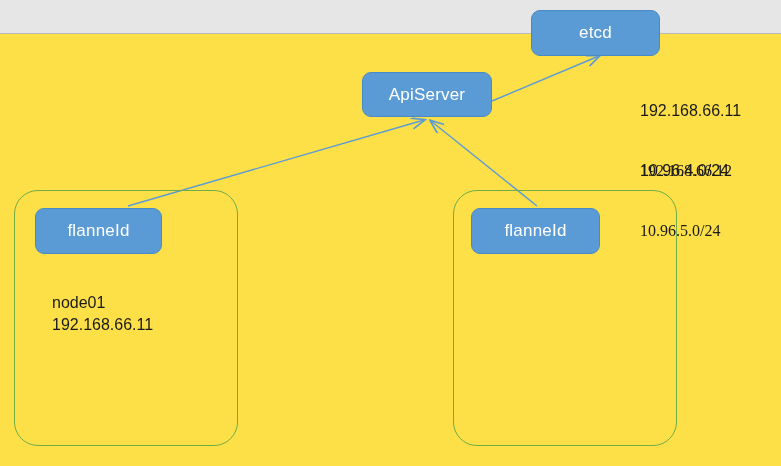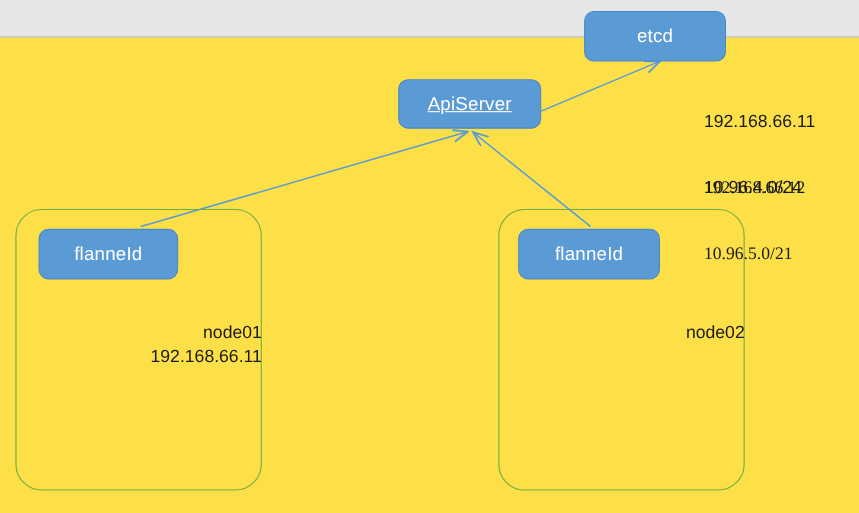--- a/index.html
+++ b/index.html
@@ -54,38 +54,39 @@
     border-radius: 9px;
     box-sizing: border-box;
     display: flex;
     align-items: center;
     justify-content: center;
     color: #ffffff;
     font-size: 17px;
     letter-spacing: 0.2px;
   }
   #etcd-box      { left: 531px; top: 10px;  width: 129px; height: 46px; }
-  #apiserver-box { left: 362px; top: 72px;  width: 130px; height: 45px; text-decoration: underline; }
+  #apiserver-box { left: 362px; top: 72px;  width: 130px; height: 45px; }
   #flanneld-box-01 { left: 35px;  top: 208px; width: 127px; height: 46px; }
   #flanneld-box-02 { left: 471px; top: 208px; width: 129px; height: 46px; }
 
   
   .plain-label {
     position: absolute;
     color: #1a1a1a;
     font-size: 16px;
     line-height: 20px;
     white-space: pre;
   }
   .centered-label {
     position: absolute;
-    text-align: right;
+    text-align: left;
     color: #1a1a1a;
     font-size: 16px;
     line-height: 22px;
+    padding-left: 38px;
   }
   #node01-caption { left: 14px;  top: 292px; width: 224px; }
   #node02-caption { left: 453px; top: 292px; width: 224px; }
 
   #ip-block-1 { left: 640px; top: 61px; }
   #ip-block-2 { left: 640px; top: 121px; font-family: Liberation Serif, serif; }
   .ip-line { display: block; }
 </style>
 </head>
 <body>
@@ -118,26 +119,25 @@
   <div id="flanneld-box-01" class="proc-box">flanneId</div>
 
   <div id="flanneld-box-02" class="proc-box">flanneId</div>
 
   <div id="node01-caption" class="centered-label">
     <div>node01</div>
     <div>192.168.66.11</div>
   </div>
 
   <div id="node02-caption" class="centered-label">
-    <div>node02</div>
   </div>
 
   <div id="ip-block-1" class="plain-label">
     <span class="ip-line">192.168.66.11</span>
     <span class="ip-line">10.96.4.0/24</span>
   </div>
 
   <div id="ip-block-2" class="plain-label">
     <span class="ip-line">192.168.66.12</span>
-    <span class="ip-line">10.96.5.0/21</span>
+    <span class="ip-line">10.96.5.0/24</span>
   </div>
 
 </div>
 
 </body></html>

